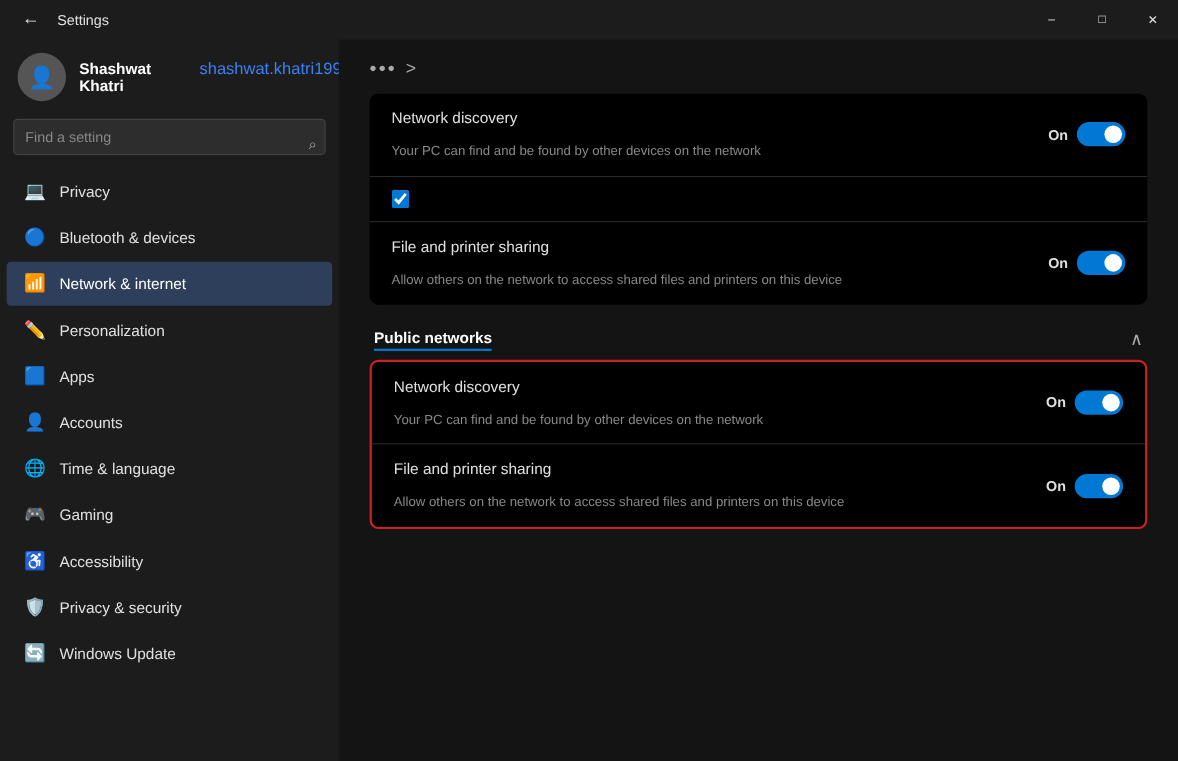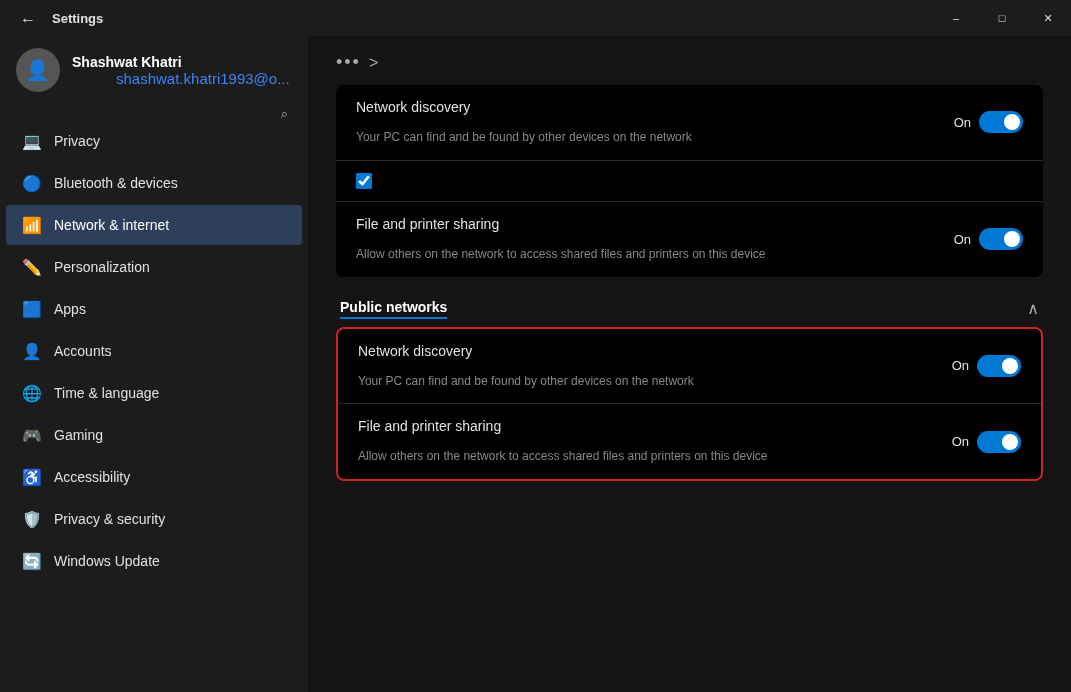--- a/index.html
+++ b/index.html
@@ -26,21 +26,20 @@
       flex-shrink: 0;
     }
     .titlebar-left {
       display: flex;
       align-items: center;
       gap: 8px;
     }
     .titlebar-title {
       font-size: 13px;
       color: #e0e0e0;
-      font-weight: bold;
     }
     .titlebar-controls {
       display: flex;
       align-items: center;
     }
     .titlebar-btn {
       width: 46px;
       height: 36px;
       display: flex;
       align-items: center;
@@ -87,21 +86,21 @@
       height: 44px;
       border-radius: 50%;
       background: #555;
       display: flex;
       align-items: center;
       justify-content: center;
       font-size: 20px;
       color: #ccc;
       flex-shrink: 0;
     }
-    .user-info { display: flex; flex-direction: column; justify-content: space-between; }
+    .user-info { display: flex; flex-direction: row; justify-content: space-between; }
     .user-name { font-size: 14px; font-weight: 600; color: #fff; }
     .user-email { font-size: 15px; color: #3b82f6; margin-left: 44px; }
 
     
     .search-container {
       padding: 0 12px 12px 12px;
       position: relative;
     }
     .search-input {
       width: 100%;
@@ -231,20 +230,21 @@
     
     .toggle-wrapper {
       display: flex;
       align-items: center;
       gap: 8px;
       flex-shrink: 0;
     }
     .toggle-label {
       font-size: 13px;
       color: #e0e0e0;
+      font-weight: bold;
     }
     .toggle {
       position: relative;
       width: 44px;
       height: 22px;
       cursor: pointer;
     }
     .toggle input { opacity: 0; width: 0; height: 0; }
     .toggle-slider {
       position: absolute;
@@ -329,20 +329,21 @@
       <div class="avatar">
         <span>👤</span>
       </div>
       <div class="user-info">
         <span class="user-name">Shashwat Khatri</span>
         <span class="user-email">shashwat.khatri1993@o...</span>
       </div>
     </div>
 
     <div class="search-container">
+      <input class="search-input" type="text" placeholder="Find a setting" style="">
       <span class="search-icon-btn">⌕</span>
     </div>
 
     <div class="nav-list">
       <div class="nav-item">
         <span class="nav-icon icon-system">💻</span>
         <span>Privacy</span>
       </div>
       <div class="nav-item">
         <span class="nav-icon icon-bluetooth">🔵</span>

